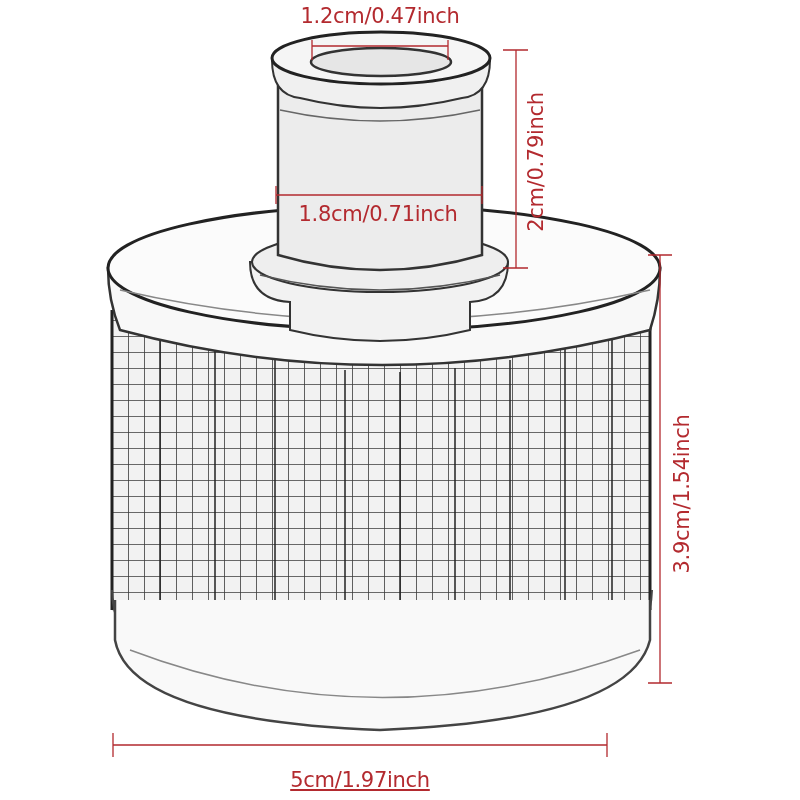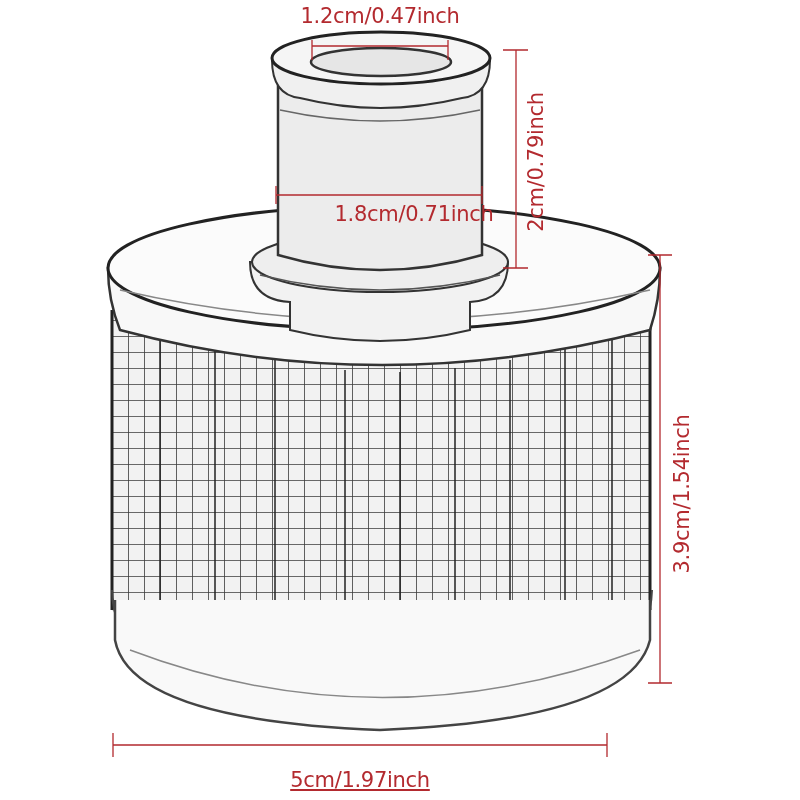--- a/index.html
+++ b/index.html
@@ -85,17 +85,17 @@
 
       <path d="M516 50 V268 M503 50 H528 M503 268 H528"></path>
 
       <path d="M660 255 V683 M648 255 H672 M648 683 H672"></path>
 
       <path d="M113 745 H607 M113 733 V757 M607 733 V757"></path>
     </g>
   </svg>
 
   <div class="label h" style="left:380px; top:4px;">1.2cm/0.47inch</div>
-  <div class="label h" style="left:378px; top:202px;margin-left:36px;">1.8cm/0.71inch</div>
+  <div class="label h" style="left:378px; top:202px;">1.8cm/0.71inch</div>
   <div class="label v" style="left:536px; top:162px;">2cm/0.79inch</div>
   <div class="label v" style="left:682px; top:494px;">3.9cm/1.54inch</div>
   <div class="label h" style="left:360px; top:768px;text-decoration:underline;">5cm/1.97inch</div>
 </div>
 
 </body></html>

